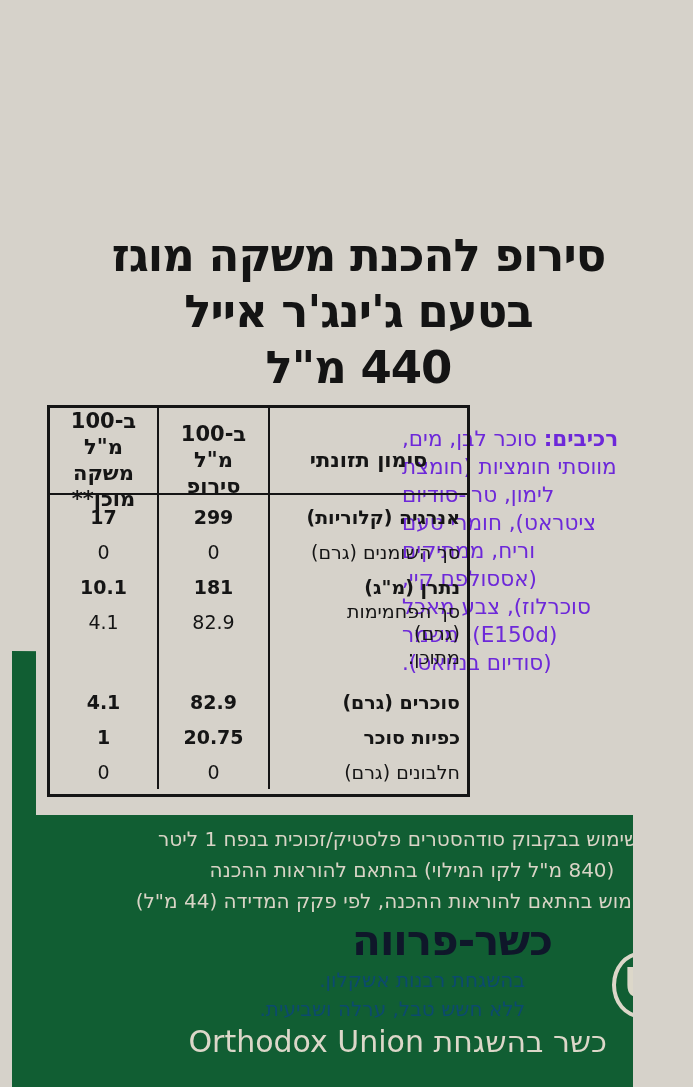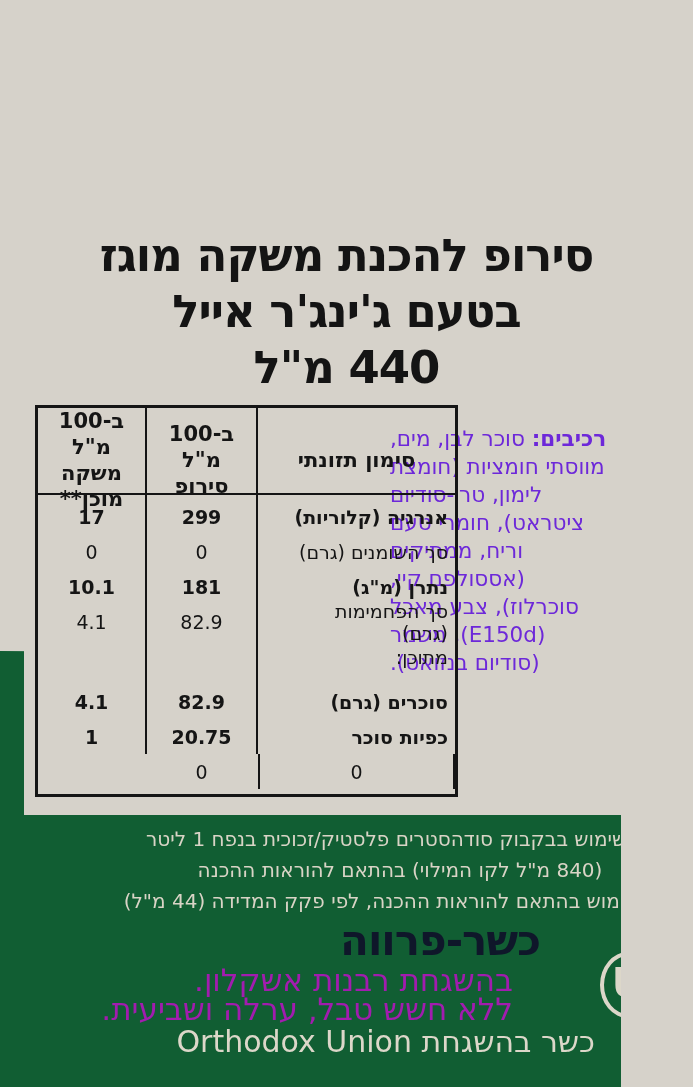--- a/index.html
+++ b/index.html
@@ -5,20 +5,21 @@
   html,body{margin:0;padding:0;}
   body{
     width:693px;height:1087px;
     font-family:"DejaVu Sans",sans-serif;
     background:#d6d2ca;
   }
   .stage{
     position:relative;width:621px;height:1087px;
     background:#d6d2ca;overflow:hidden;direction:rtl;
     color:#151515;
+    margin-left:12px;
   }
   
   .green-banner{
     position:absolute;left:0;top:648px;width:693px;height:439px;
     background:#115e33;
     clip-path:polygon(0 3px,100% 8px,100% 100%,0 100%);
   }
   
   .label-mask{
     position:absolute;left:24px;top:640px;width:646px;height:175px;
@@ -70,21 +71,21 @@
     text-align:center;color:#d9d4c6;font-size:20px;line-height:31px;
   }
   .footnotes .fn{white-space:pre-line;}
   
   .kosher-title{
     position:absolute;top:916px;right:81px;
     font-size:42px;font-weight:bold;color:#0f172a;letter-spacing:-1px;
   }
   .kosher-sub{
     position:absolute;top:966px;right:108px;
-    text-align:right;font-size:31px;line-height:29px;color:#a21caf;
+    text-align:right;font-size:20px;line-height:29px;color:#0c4a6e;
   }
   .ou{
     position:absolute;left:600px;top:952px;width:56px;height:66px;
     border:4px solid #dcd7c9;border-radius:50%;box-sizing:border-box;
     display:flex;align-items:center;justify-content:center;
   }
   .ou span{
     font-weight:bold;font-size:40px;color:#dcd7c9;line-height:1;
     transform:translateY(-2px);
   }
@@ -144,20 +145,21 @@
       <div class="cell sp"></div>
 
       <div class="cell lbl b">סוכרים (גרם)</div>
       <div class="cell val mid b">82.9</div>
       <div class="cell val b">4.1</div>
 
       <div class="cell lbl b">כפיות סוכר</div>
       <div class="cell val mid b">20.75</div>
       <div class="cell val b">1</div>
 
+      <div class="cell lbl">חלבונים (גרם)</div>
       <div class="cell val mid">0</div>
       <div class="cell val">0</div>
     </div>
   </div>
 
   <div class="footnotes">
     <div class="fn">* בשימוש בבקבוק סודהסטרים פלסטיק/זכוכית בנפח 1 ליטר
 (840 מ"ל לקו המילוי) בהתאם להוראות ההכנה</div>
     <div class="fn">** בשימוש בהתאם להוראות ההכנה, לפי פקק המדידה (44 מ"ל)</div>
   </div>

